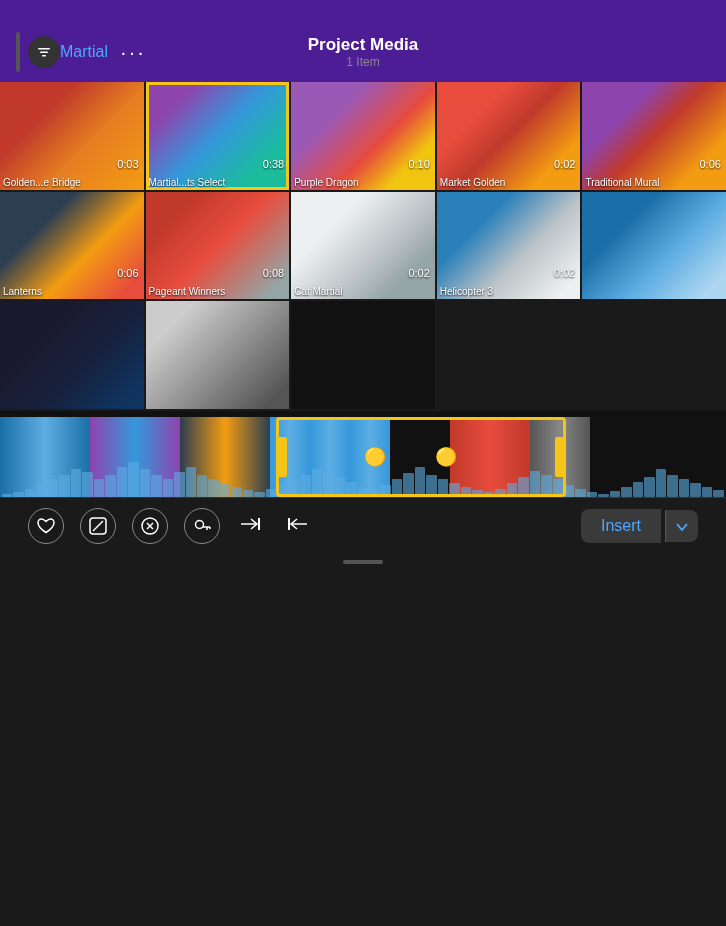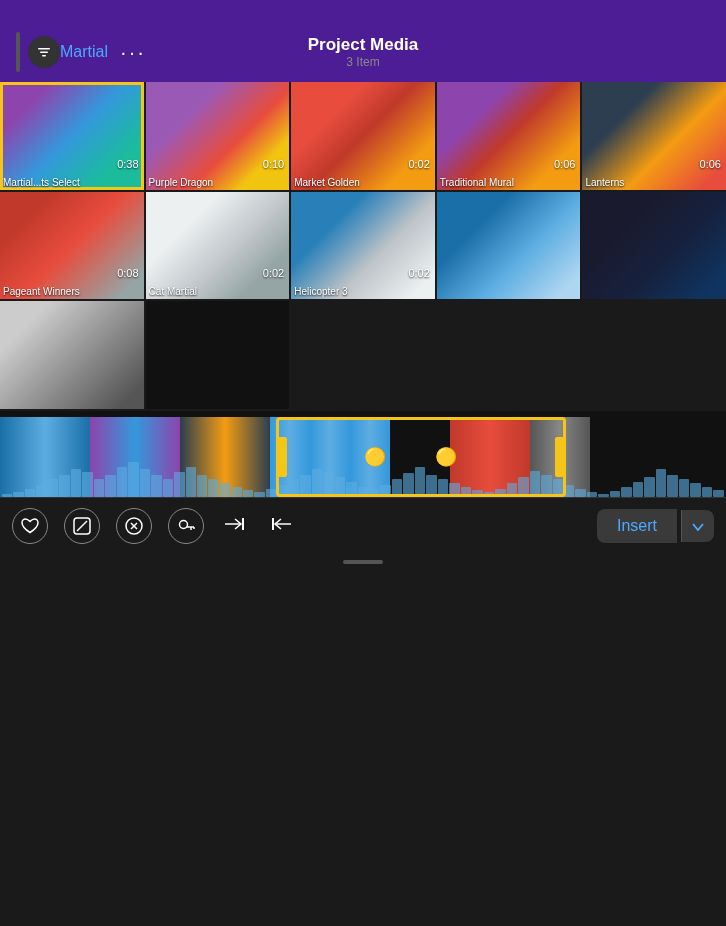--- a/index.html
+++ b/index.html
@@ -179,21 +179,21 @@
       border-radius: 2px;
       z-index: 6;
     }
     .timeline-handle-left { left: -2px; }
     .timeline-handle-right { right: -2px; }
 
     
     .toolbar {
       display: flex;
       align-items: center;
-      padding: 10px 12px;
+      padding: 10px 28px;
       background: #1a1a1a;
       border-top: 1px solid #333;
       gap: 9px;
     }
 
     .toolbar-left {
       display: flex;
       align-items: center;
       gap: 16px;
       flex: 1;
@@ -321,30 +321,35 @@
       <svg width="16" height="16" viewBox="0 0 16 16" fill="none">
         <rect x="2" y="4" width="12" height="1.5" rx="0.75" fill="white"></rect>
         <rect x="4" y="7.5" width="8" height="1.5" rx="0.75" fill="white"></rect>
         <rect x="6" y="11" width="4" height="1.5" rx="0.75" fill="white"></rect>
       </svg>
     </button>
   </div>
 
   <div class="header-center">
     <div class="header-title">Project Media</div>
-    <div class="header-subtitle">3 Item</div>
+    <div class="header-subtitle">1 Item</div>
   </div>
 
   <div class="header-right">
     <button class="select-btn">Martial</button>
     <button class="more-btn" style="font-size:20px; letter-spacing:2px;">···</button>
   </div>
 </div>
 
 <div class="media-grid" id="media-grid">
+    <div class="media-item">
+      <div class="thumb-bg thumb-golden"></div>
+      <div class="media-duration">0:03</div>
+      <div class="media-label">Golden...e Bridge</div>
+    </div>
     <div class="media-item selected">
       <div class="thumb-bg thumb-mural"></div>
       <div class="media-duration">0:38</div>
       <div class="media-label">Martial...ts Select</div>
     </div>
     <div class="media-item">
       <div class="thumb-bg thumb-purple-dragon"></div>
       <div class="media-duration">0:10</div>
       <div class="media-label">Purple Dragon</div>
     </div>

